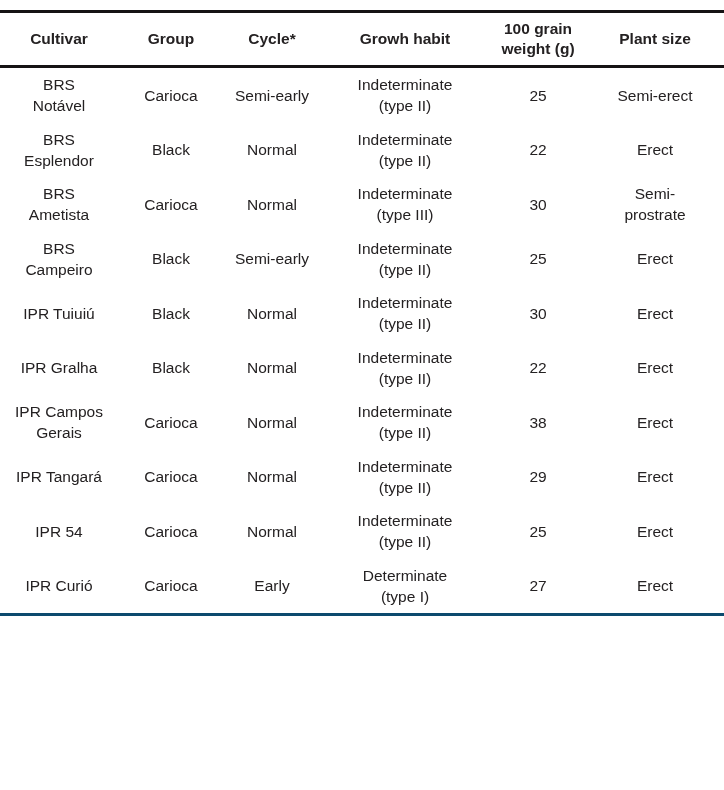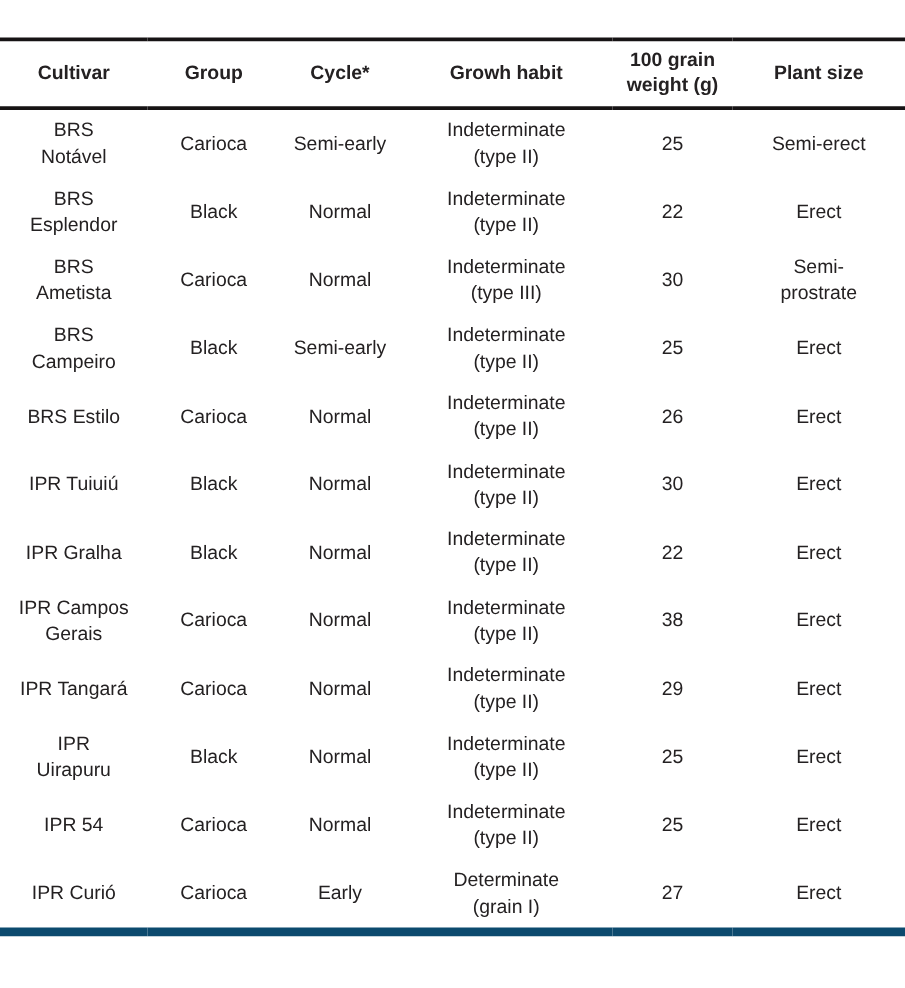--- a/index.html
+++ b/index.html
@@ -17,22 +17,21 @@
     height: 790px;
     background: #ffffff;
     box-sizing: border-box;
     padding-top: 10px;
   }
   table.cultivar-table {
     width: 724px;
     border-collapse: collapse;
     table-layout: fixed;
     border-top: 3px solid #161314;
-    border-bottom: 7px solid #0c4a6e;
-    margin-top: 20px;
+    border-bottom: 3px solid #0c4a6e;
   }
   table.cultivar-table thead th {
     border-bottom: 3px solid #161314;
     font-weight: bold;
     font-size: 15.5px;
     line-height: 20px;
     color: #242122;
     text-align: center;
     vertical-align: middle;
     height: 52px;
@@ -110,29 +109,20 @@
         <td>BRS
 Campeiro</td>
         <td>Black</td>
         <td>Semi-early</td>
         <td>Indeterminate
 (type II)</td>
         <td>25</td>
         <td>Erect</td>
       </tr>
       <tr>
-        <td>BRS Estilo</td>
-        <td>Carioca</td>
-        <td>Normal</td>
-        <td>Indeterminate
-(type II)</td>
-        <td>26</td>
-        <td>Erect</td>
-      </tr>
-      <tr>
         <td>IPR Tuiuiú</td>
         <td>Black</td>
         <td>Normal</td>
         <td>Indeterminate
 (type II)</td>
         <td>30</td>
         <td>Erect</td>
       </tr>
       <tr>
         <td>IPR Gralha</td>
@@ -156,42 +146,32 @@
       <tr>
         <td>IPR Tangará</td>
         <td>Carioca</td>
         <td>Normal</td>
         <td>Indeterminate
 (type II)</td>
         <td>29</td>
         <td>Erect</td>
       </tr>
       <tr>
-        <td>IPR
-Uirapuru</td>
-        <td>Black</td>
-        <td>Normal</td>
-        <td>Indeterminate
-(type II)</td>
-        <td>25</td>
-        <td>Erect</td>
-      </tr>
-      <tr>
         <td>IPR 54</td>
         <td>Carioca</td>
         <td>Normal</td>
         <td>Indeterminate
 (type II)</td>
         <td>25</td>
         <td>Erect</td>
       </tr>
       <tr>
         <td>IPR Curió</td>
         <td>Carioca</td>
         <td>Early</td>
         <td>Determinate
-(grain I)</td>
+(type I)</td>
         <td>27</td>
         <td>Erect</td>
       </tr>
     </tbody>
   </table>
 </div>
 
 </body></html>

